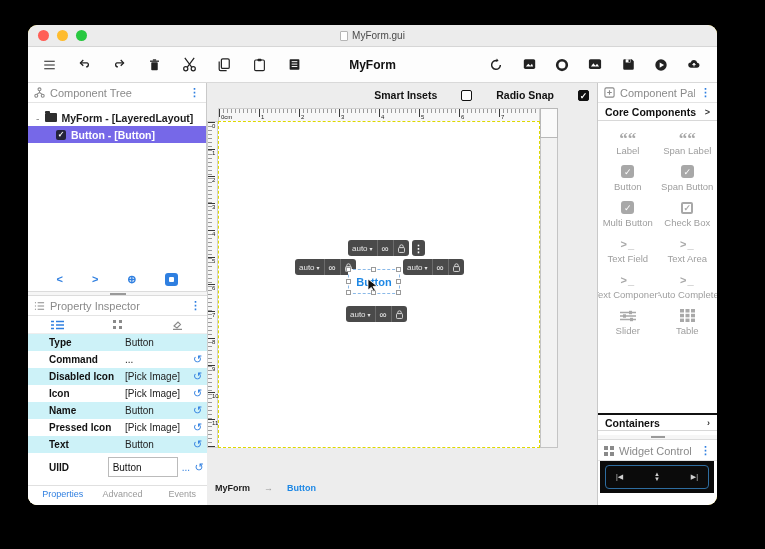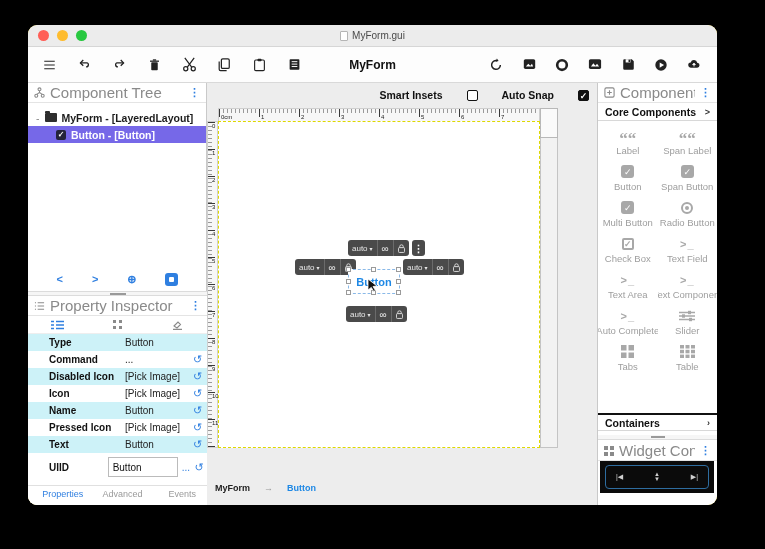--- a/index.html
+++ b/index.html
@@ -30,21 +30,21 @@
 
   
   .main { position:absolute; left:0; top:58px; width:689px; height:422px; }
   .left-panel  { position:absolute; left:0; top:0; width:179px; height:422px; background:#fff; border-right:1px solid #c9c9c9; }
   .center-area { position:absolute; left:179px; top:0; width:390px; height:422px; background:#ededed; }
   .right-panel { position:absolute; left:569px; top:0; width:120px; height:422px; background:#fff; border-left:1px solid #c9c9c9; }
 
   
   .panel-head { height:20px; display:flex; align-items:center; padding:0 6px; gap:5px;
                 border-bottom:1px solid #e4e4e4; background:#fff; }
-  .panel-head .ph-label { font-size:15px; color:#8a8a8a; flex:1; white-space:nowrap; overflow:hidden; }
+  .panel-head .ph-label { font-size:11px; color:#8a8a8a; flex:1; white-space:nowrap; overflow:hidden; }
   .kebab { color:#2f7fe0; font-size:11px; font-weight:bold; line-height:1; }
 
   
   .tree { padding-top:6px; }
   .tree-row { display:flex; align-items:center; height:17px; font-size:10.5px; font-weight:bold; color:#1c1c1c; }
   .tree-row.root { padding-left:8px; gap:5px; }
   .tree-row.selected { background:#7668e8; color:#fff; padding-left:28px; gap:5px; }
   .collapse-mark { color:#888; font-weight:normal; }
   .folder { width:12px; height:9px; background:#2e2e2e; border-radius:1px; position:relative; }
   .folder:before { content:""; position:absolute; left:0; top:-2px; width:5px; height:2px; background:#2e2e2e; border-radius:1px 1px 0 0; }
@@ -401,21 +401,21 @@
               <span>Advanced</span>
               <span>Events</span>
             </div>
         </div>
       </div>
 
       <div class="center-area">
         <div class="options-row">
           <span>Smart Insets</span>
           <span class="cbx"></span>
-          <span>Auto Snap</span>
+          <span>Radio Snap</span>
           <span class="cbx checked">✓</span>
         </div>
 
         <div class="h-ruler" id="h-ruler">
             <span style="left: 2px;">0cm</span>
             <span style="left: 42px;">1</span>
             <span style="left: 82px;">2</span>
             <span style="left: 122px;">3</span>
             <span style="left: 162px;">4</span>
             <span style="left: 202px;">5</span>
@@ -562,28 +562,20 @@
               <div class="pal-lbl">Span Button</div>
             </div>
             <div class="pal-item">
               <div class="pal-ic">
                 <span class="cs-ic">✓</span>
               </div>
               <div class="pal-lbl">Multi Button</div>
             </div>
             <div class="pal-item">
               <div class="pal-ic">
-                <span class="rd-ic">
-                  <i></i>
-                </span>
-              </div>
-              <div class="pal-lbl">Radio Button</div>
-            </div>
-            <div class="pal-item">
-              <div class="pal-ic">
                 <span class="cb-ic">✓</span>
               </div>
               <div class="pal-lbl">Check Box</div>
             </div>
             <div class="pal-item">
               <div class="pal-ic">
                 <span class="term-ic">&gt;_</span>
               </div>
               <div class="pal-lbl">Text Field</div>
             </div>
@@ -612,33 +604,20 @@
                     <path d="M0 2.5h16M0 6h16M0 9.5h16"></path>
                   </g>
                   <g fill="#a8a8a8">
                     <rect x="9" y="0.8" width="3" height="3.4"></rect>
                     <rect x="3" y="4.3" width="3" height="3.4"></rect>
                     <rect x="10" y="7.8" width="3" height="3.4"></rect>
                   </g>
                 </svg>
               </div>
               <div class="pal-lbl">Slider</div>
-            </div>
-            <div class="pal-item">
-              <div class="pal-ic">
-                <svg width="13" height="13" viewBox="0 0 13 13">
-                  <g fill="#a8a8a8">
-                    <rect x="0" y="0" width="5.5" height="5.5"></rect>
-                    <rect x="7.5" y="0" width="5.5" height="5.5"></rect>
-                    <rect x="0" y="7.5" width="5.5" height="5.5"></rect>
-                    <rect x="7.5" y="7.5" width="5.5" height="5.5"></rect>
-                  </g>
-                </svg>
-              </div>
-              <div class="pal-lbl">Tabs</div>
             </div>
             <div class="pal-item">
               <div class="pal-ic">
                 <svg width="15" height="13" viewBox="0 0 15 13">
                   <g fill="#a8a8a8">
                     <rect x="0" y="0" width="4" height="3.5"></rect>
                     <rect x="5.5" y="0" width="4" height="3.5"></rect>
                     <rect x="11" y="0" width="4" height="3.5"></rect>
                     <rect x="0" y="4.8" width="4" height="3.5"></rect>
                     <rect x="5.5" y="4.8" width="4" height="3.5"></rect>

